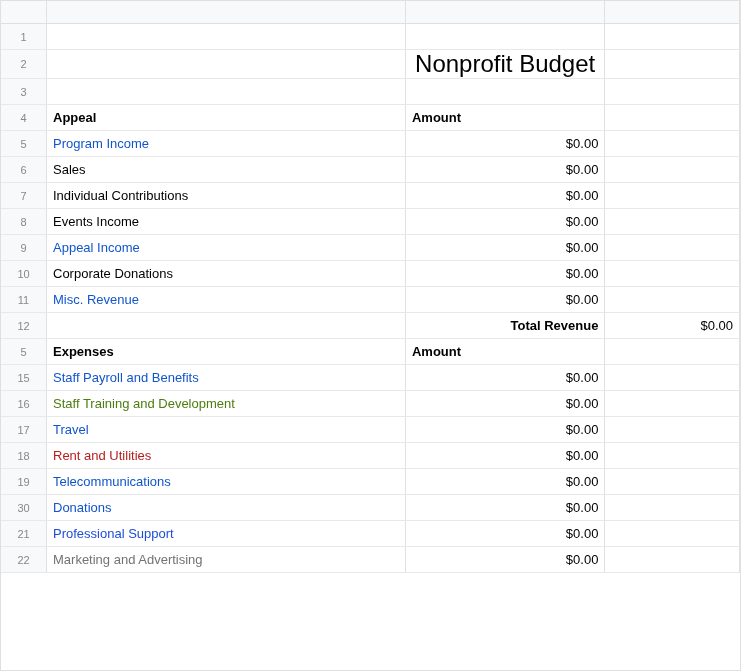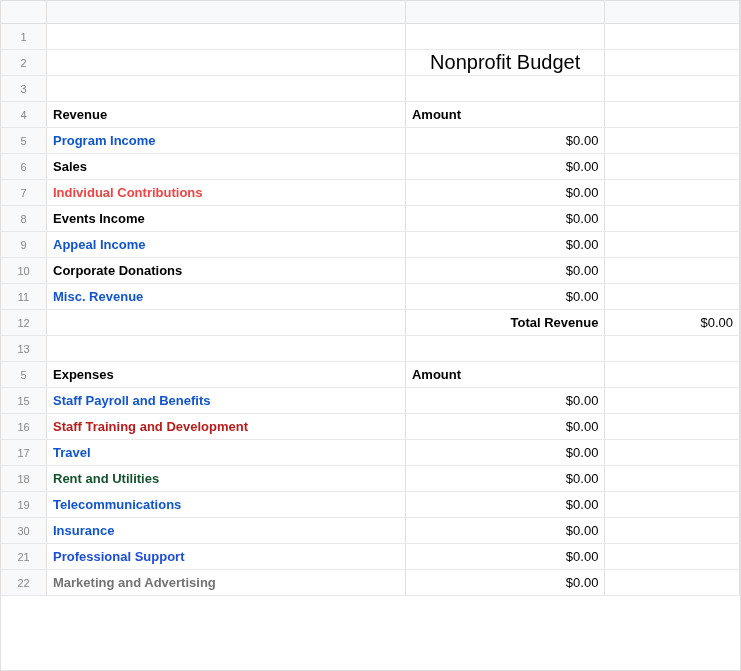--- a/index.html
+++ b/index.html
@@ -84,21 +84,20 @@
 
     .cell {
       display: flex;
       align-items: center;
       padding: 0 6px;
       border-right: 1px solid #e0e0e0;
     }
 
     .cell-a {
       width: 360px;
-      font-weight: bold;
     }
 
     .cell-b {
       width: 200px;
       justify-content: flex-end;
     }
 
     .cell-c {
       width: 135px;
       justify-content: flex-end;
@@ -123,50 +122,50 @@
   <div class="spreadsheet-body" id="sheet-body">
   <div class="sheet-row">
         <div class="row-num">1</div>
         <div class="cell cell-a"></div>
         <div class="cell cell-b"></div>
         <div class="cell cell-c"></div>
       </div>
       <div class="sheet-row">
         <div class="row-num">2</div>
         <div class="cell cell-a"></div>
-        <div class="cell cell-b" style="justify-content: center; font-size: 20px; font-weight: normal;">Nonprofit Budget</div>
+        <div class="cell cell-b" style="justify-content: center; font-size: 24px; font-weight: normal;">Nonprofit Budget</div>
         <div class="cell cell-c"></div>
       </div>
       <div class="sheet-row">
         <div class="row-num">3</div>
         <div class="cell cell-a"></div>
         <div class="cell cell-b"></div>
         <div class="cell cell-c"></div>
       </div>
       <div class="sheet-row">
         <div class="row-num">4</div>
-        <div class="cell cell-a" style="font-weight: bold;">Revenue</div>
+        <div class="cell cell-a" style="font-weight: bold;">Appeal</div>
         <div class="cell cell-b" style="font-weight: bold; justify-content: flex-start;">Amount</div>
         <div class="cell cell-c"></div>
       </div>
       <div class="sheet-row">
         <div class="row-num">5</div>
         <div class="cell cell-a" style="color: rgb(17, 85, 204);">Program Income</div>
         <div class="cell cell-b amount-cell">$0.00</div>
         <div class="cell cell-c"></div>
       </div>
       <div class="sheet-row">
         <div class="row-num">6</div>
         <div class="cell cell-a">Sales</div>
         <div class="cell cell-b amount-cell">$0.00</div>
         <div class="cell cell-c"></div>
       </div>
       <div class="sheet-row">
         <div class="row-num">7</div>
-        <div class="cell cell-a" style="color: #ef4444;">Individual Contributions</div>
+        <div class="cell cell-a" style="color: #000000;">Individual Contributions</div>
         <div class="cell cell-b amount-cell">$0.00</div>
         <div class="cell cell-c"></div>
       </div>
       <div class="sheet-row">
         <div class="row-num">8</div>
         <div class="cell cell-a">Events Income</div>
         <div class="cell cell-b amount-cell">$0.00</div>
         <div class="cell cell-c"></div>
       </div>
       <div class="sheet-row">
@@ -185,66 +184,60 @@
         <div class="row-num">11</div>
         <div class="cell cell-a" style="color: rgb(17, 85, 204);">Misc. Revenue</div>
         <div class="cell cell-b amount-cell">$0.00</div>
         <div class="cell cell-c"></div>
       </div>
       <div class="sheet-row">
         <div class="row-num">12</div>
         <div class="cell cell-a"></div>
         <div class="cell cell-b" style="font-weight: bold; justify-content: flex-end;">Total Revenue</div>
         <div class="cell cell-c">$0.00</div>
-      </div>
-      <div class="sheet-row">
-        <div class="row-num">13</div>
-        <div class="cell cell-a"></div>
-        <div class="cell cell-b"></div>
-        <div class="cell cell-c"></div>
       </div>
       <div class="sheet-row">
         <div class="row-num">5</div>
         <div class="cell cell-a" style="font-weight: bold;">Expenses</div>
         <div class="cell cell-b" style="font-weight: bold; justify-content: flex-start;">Amount</div>
         <div class="cell cell-c"></div>
       </div>
       <div class="sheet-row">
         <div class="row-num">15</div>
         <div class="cell cell-a" style="color: rgb(17, 85, 204);">Staff Payroll and Benefits</div>
         <div class="cell cell-b amount-cell">$0.00</div>
         <div class="cell cell-c"></div>
       </div>
       <div class="sheet-row">
         <div class="row-num">16</div>
-        <div class="cell cell-a" style="color: #b91c1c;">Staff Training and Development</div>
+        <div class="cell cell-a" style="color: #4d7c0f;">Staff Training and Development</div>
         <div class="cell cell-b amount-cell">$0.00</div>
         <div class="cell cell-c"></div>
       </div>
       <div class="sheet-row">
         <div class="row-num">17</div>
         <div class="cell cell-a" style="color: rgb(17, 85, 204);">Travel</div>
         <div class="cell cell-b amount-cell">$0.00</div>
         <div class="cell cell-c"></div>
       </div>
       <div class="sheet-row">
         <div class="row-num">18</div>
-        <div class="cell cell-a" style="color: #14532d;">Rent and Utilities</div>
+        <div class="cell cell-a" style="color: #b91c1c;">Rent and Utilities</div>
         <div class="cell cell-b amount-cell">$0.00</div>
         <div class="cell cell-c"></div>
       </div>
       <div class="sheet-row">
         <div class="row-num">19</div>
         <div class="cell cell-a" style="color: rgb(17, 85, 204);">Telecommunications</div>
         <div class="cell cell-b amount-cell">$0.00</div>
         <div class="cell cell-c"></div>
       </div>
       <div class="sheet-row">
         <div class="row-num">30</div>
-        <div class="cell cell-a" style="color: rgb(17, 85, 204);">Insurance</div>
+        <div class="cell cell-a" style="color: rgb(17, 85, 204);">Donations</div>
         <div class="cell cell-b amount-cell">$0.00</div>
         <div class="cell cell-c"></div>
       </div>
       <div class="sheet-row">
         <div class="row-num">21</div>
         <div class="cell cell-a" style="color: #1d4ed8;">Professional Support</div>
         <div class="cell cell-b amount-cell">$0.00</div>
         <div class="cell cell-c"></div>
       </div>
       <div class="sheet-row">

